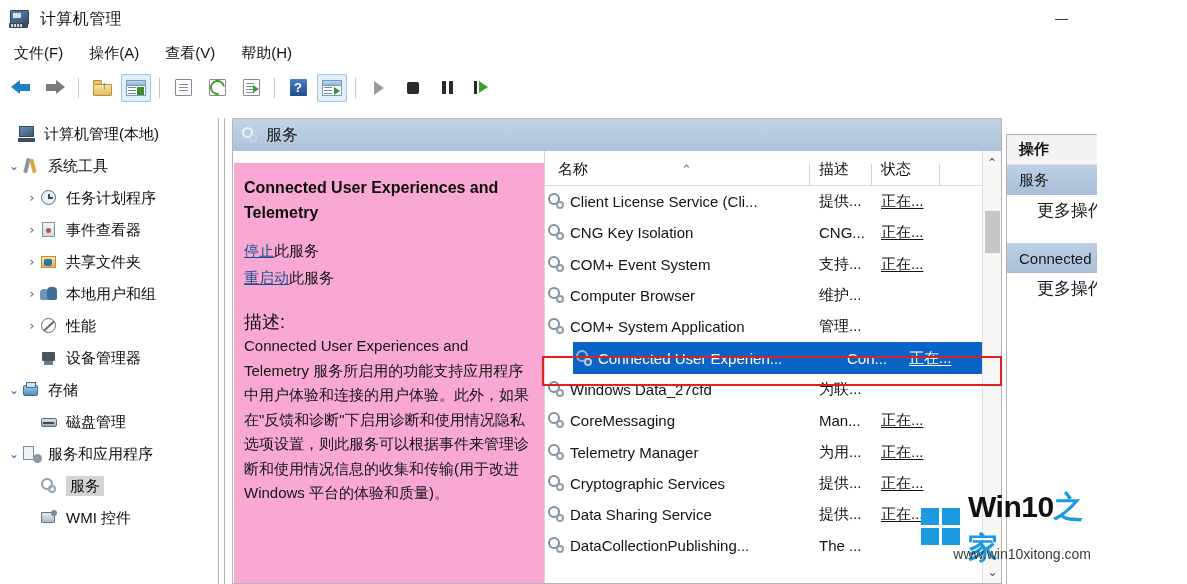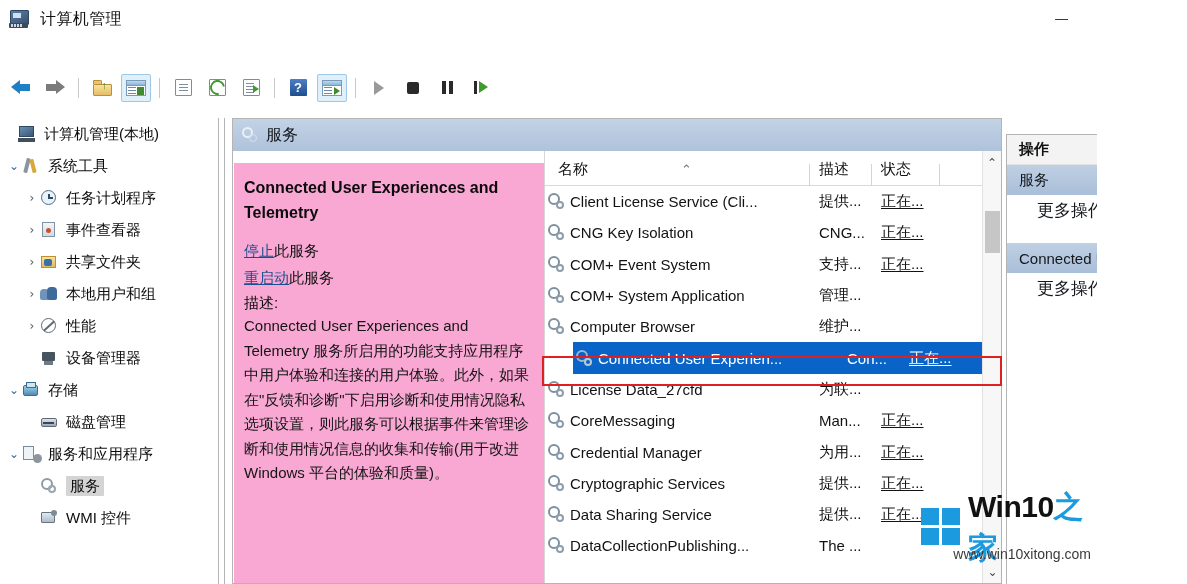--- a/index.html
+++ b/index.html
@@ -569,22 +569,23 @@
   .detail-link {
     font-size: 15px;
     line-height: 27px;
     color: #0f0f0f;
   }
   .detail-link .lnk {
     color: #1a4f8f;
     text-decoration: underline;
   }
   .detail-desc-label {
-    font-size: 15px;
+    font-size: 18px;
     color: #0b0b0b;
+    margin-top: 20px;
     line-height: 23px;
   }
   .detail-desc-body {
     font-size: 15px;
     color: #141414;
     line-height: 24.5px;
     letter-spacing: 0px;
   }
 
   
@@ -807,20 +808,26 @@
         </div>
       <div class="win-btn">
           <span class="glyph-max"></span>
         </div>
       <div class="win-btn close-btn">
           <span class="glyph-close">✕</span>
         </div>
     </div>
   </div>
 
+  <div class="menubar">
+    <div class="menu-item">文件(F)</div>
+    <div class="menu-item">操作(A)</div>
+    <div class="menu-item">查看(V)</div>
+    <div class="menu-item">帮助(H)</div>
+  </div>
 
   <div class="toolbar">
     <div class="tb-btn">
       <span class="ico-arrow left">
           <i class="shaft"></i>
           <i class="head"></i>
         </span>
     </div>
     <div class="tb-btn">
       <span class="ico-arrow right">
@@ -1095,35 +1102,35 @@
             <span class="cell-desc">支持...</span>
             <span class="cell-state"><span class="state-text">正在...</span></span>
           </div>
 
           <div class="row">
             <span class="cell-name">
               <span class="svc-gear">
                   <i class="ga"></i>
                   <i class="gb"></i>
                 </span>
-              <span>COM+ System Application</span>
+              <span>Computer Browser</span>
             </span>
-            <span class="cell-desc">管理...</span>
+            <span class="cell-desc">维护...</span>
             <span class="cell-state"><span class="state-text"></span></span>
           </div>
 
           <div class="row">
             <span class="cell-name">
               <span class="svc-gear">
                   <i class="ga"></i>
                   <i class="gb"></i>
                 </span>
-              <span>Computer Browser</span>
+              <span>COM+ System Application</span>
             </span>
-            <span class="cell-desc">维护...</span>
+            <span class="cell-desc">管理...</span>
             <span class="cell-state"><span class="state-text"></span></span>
           </div>
 
           <div class="row selected">
             <span class="cell-name">
               <span class="svc-gear">
                   <i class="ga"></i>
                   <i class="gb"></i>
                 </span>
               <span>Connected User Experien...</span>
@@ -1131,21 +1138,21 @@
             <span class="cell-desc">Con...</span>
             <span class="cell-state"><span class="state-text">正在...</span></span>
           </div>
 
           <div class="row">
             <span class="cell-name">
               <span class="svc-gear">
                   <i class="ga"></i>
                   <i class="gb"></i>
                 </span>
-              <span>License Data_27cfd</span>
+              <span>Windows Data_27cfd</span>
             </span>
             <span class="cell-desc">为联...</span>
             <span class="cell-state"><span class="state-text"></span></span>
           </div>
 
           <div class="row">
             <span class="cell-name">
               <span class="svc-gear">
                   <i class="ga"></i>
                   <i class="gb"></i>
@@ -1155,21 +1162,21 @@
             <span class="cell-desc">Man...</span>
             <span class="cell-state"><span class="state-text">正在...</span></span>
           </div>
 
           <div class="row">
             <span class="cell-name">
               <span class="svc-gear">
                   <i class="ga"></i>
                   <i class="gb"></i>
                 </span>
-              <span>Credential Manager</span>
+              <span>Telemetry Manager</span>
             </span>
             <span class="cell-desc">为用...</span>
             <span class="cell-state"><span class="state-text">正在...</span></span>
           </div>
 
           <div class="row">
             <span class="cell-name">
               <span class="svc-gear">
                   <i class="ga"></i>
                   <i class="gb"></i>

